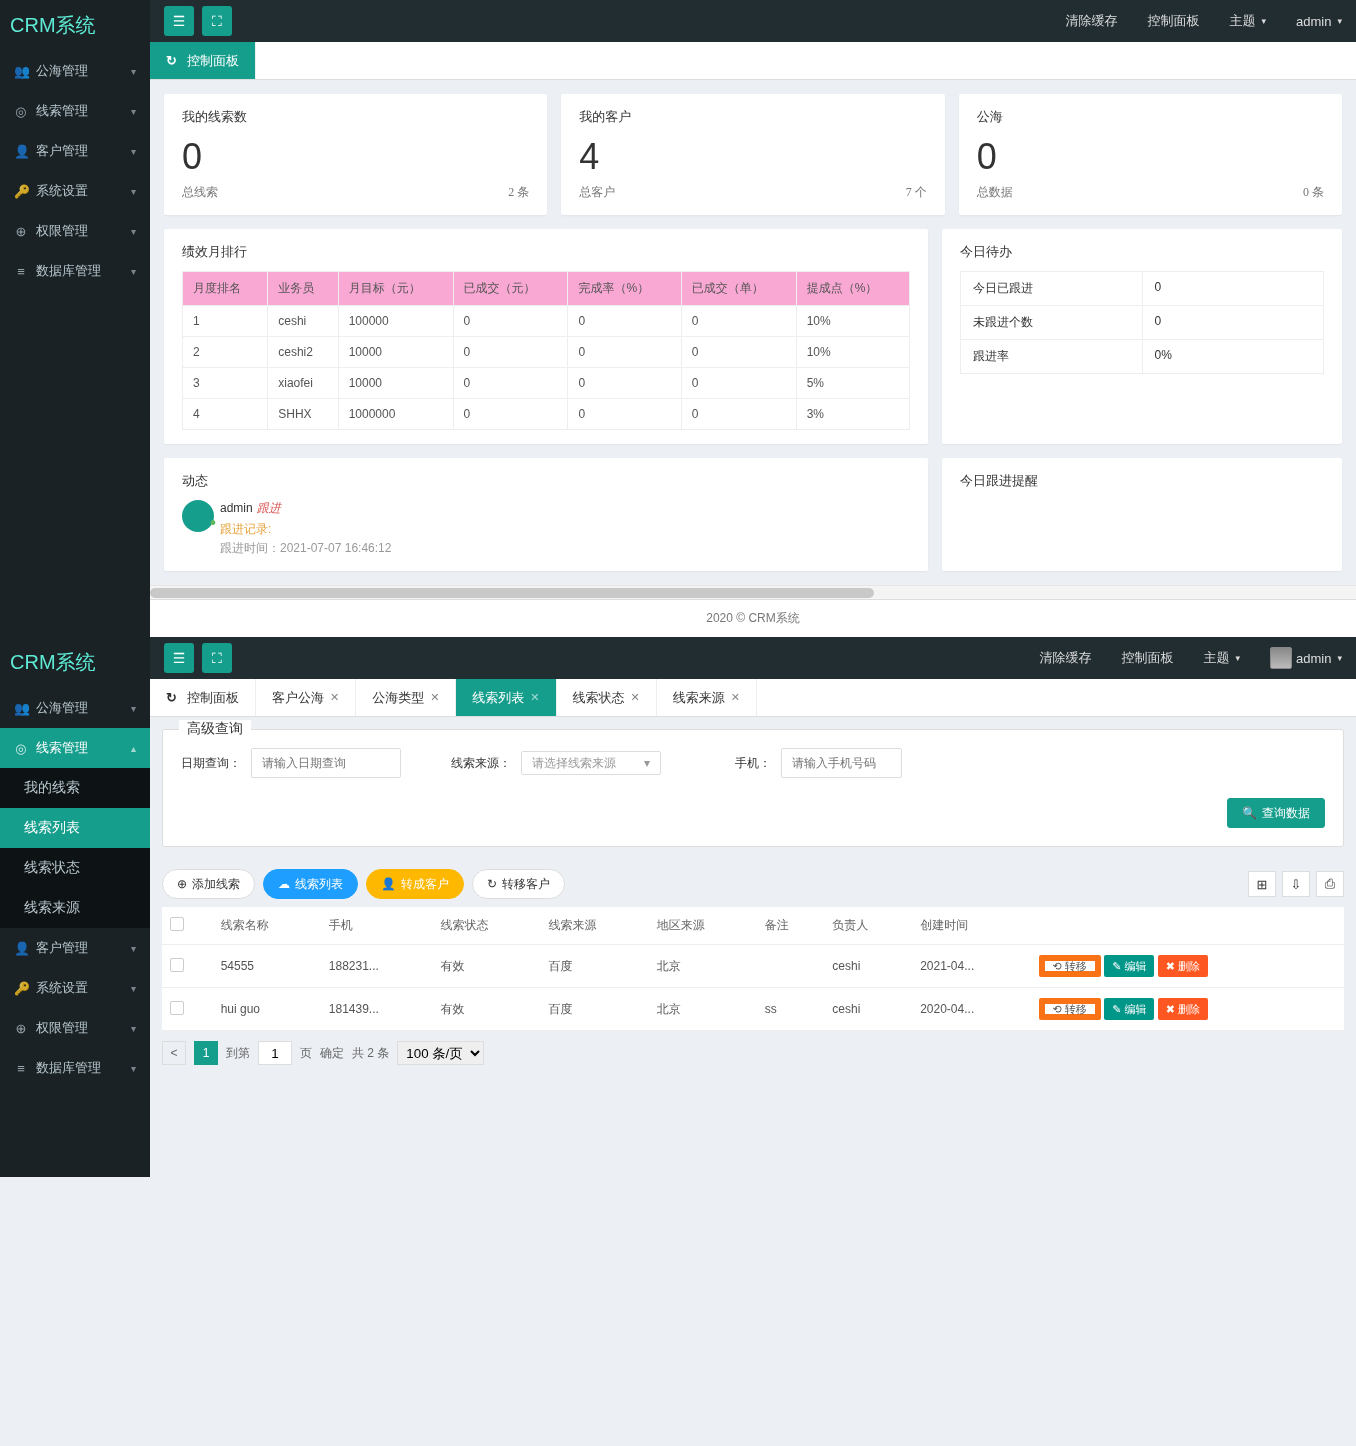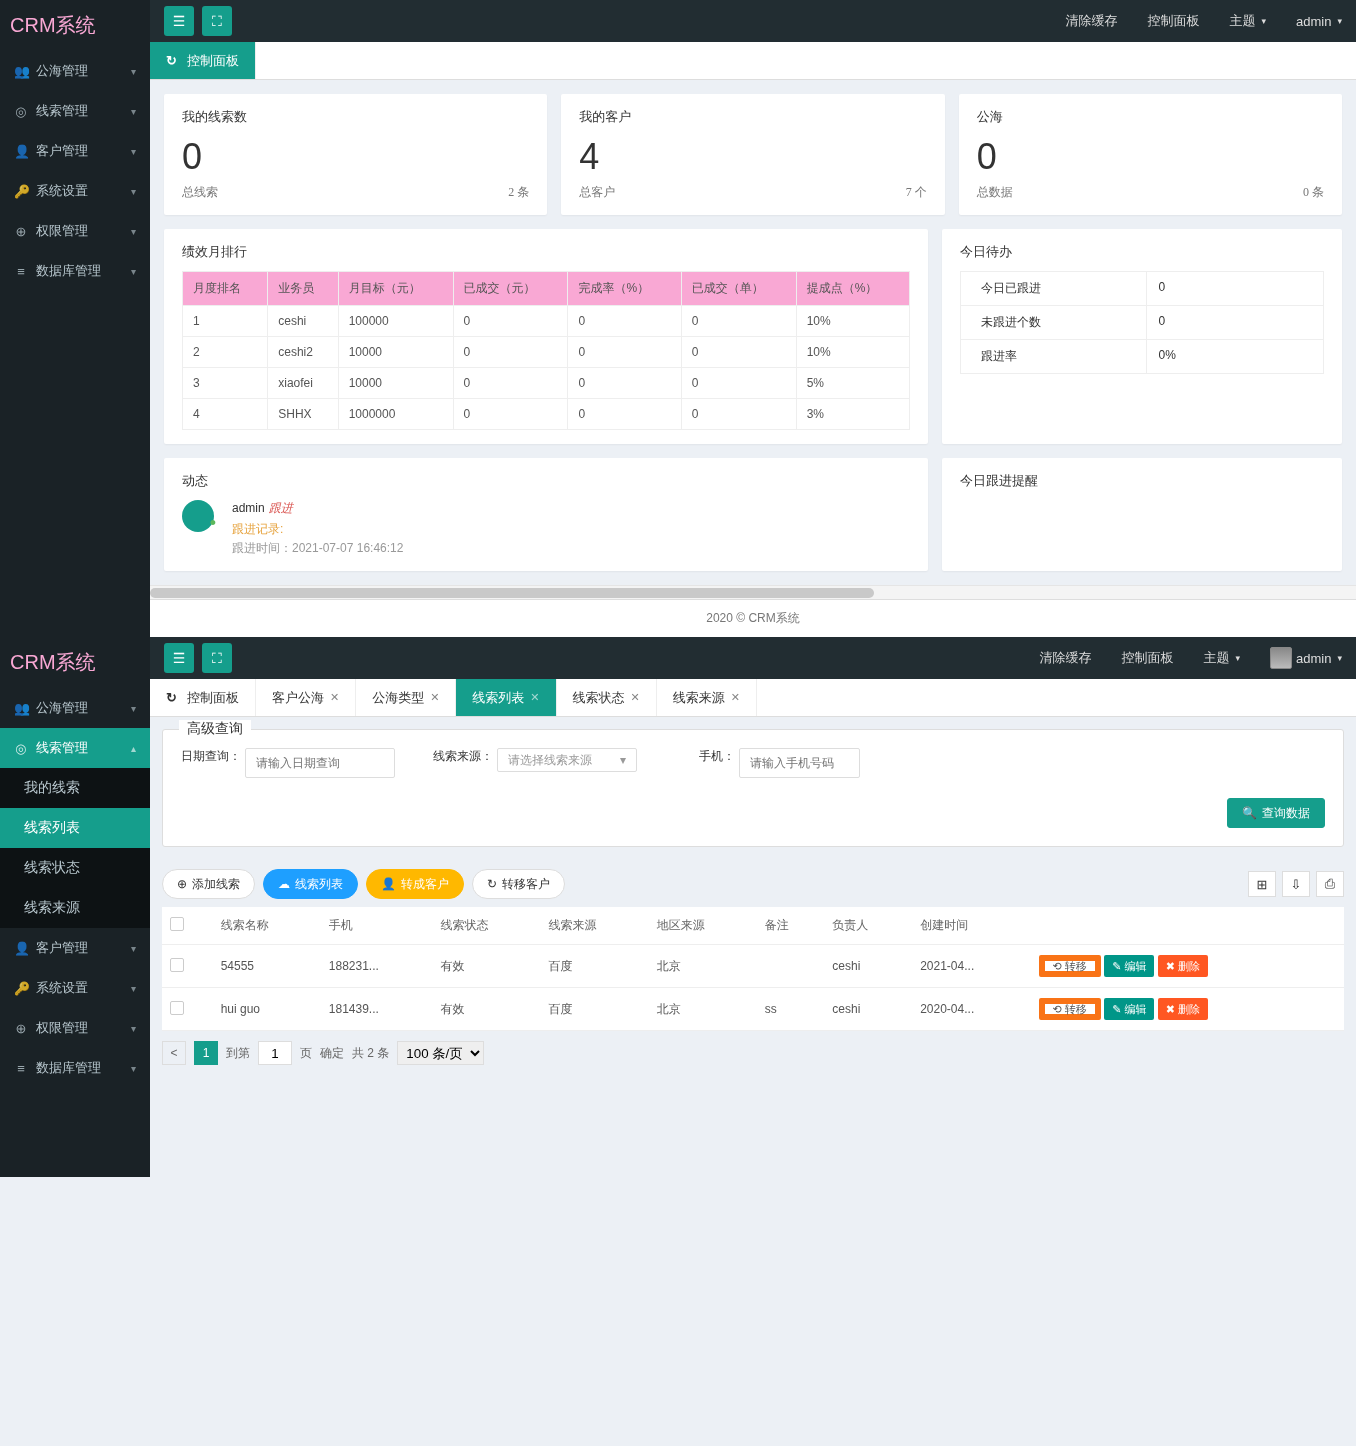--- a/index.html
+++ b/index.html
@@ -1,19 +1,19 @@
 <!DOCTYPE html>
 <html><head>
 <meta charset="utf-8">
 <style>
 * { margin: 0; padding: 0; box-sizing: border-box; }
 body { font-family: "Microsoft YaHei", Arial, sans-serif; font-size: 13px; color: #333; background: #ecf0f5; }
 .panel { display: flex; width: 1356px; background: #1a2226; }
 .sidebar { width: 150px; background: #1a2226; color: #b8c7ce; flex-shrink: 0; }
-.brand { color: #f9a8d4; font-size: 20px; padding: 12px 10px; background: #1a2226; }
+.brand { color: #5eead4; font-size: 20px; padding: 12px 10px; background: #1a2226; }
 .menu-item { padding: 11px 14px; display: flex; align-items: center; justify-content: space-between; cursor: pointer; }
 .menu-item .mi-left { display: flex; align-items: center; gap: 8px; }
 .menu-item .icon { width: 14px; text-align: center; opacity: 0.8; }
 .menu-item .caret-down { font-size: 10px; opacity: 0.6; }
 .submenu { background: #0d1214; }
 .submenu .menu-item { padding-left: 24px; font-size: 14px; }
 .submenu .menu-item.active { background: #159e8c; color: #fff; }
 .menu-item.open { background: #159e8c; color: #fff; }
 .main { flex: 1; background: #ecf0f5; position: relative; }
 .topbar { background: #222d32; height: 42px; display: flex; align-items: center; justify-content: space-between; padding: 0 14px; }
@@ -28,39 +28,39 @@
 .tab.home-tab::before { content: "↻"; margin-right: 4px; font-weight: bold; }
 .content { padding: 14px; }
 .row { display: flex; gap: 14px; }
 .card { background: #fff; border-radius: 2px; padding: 14px 18px; flex: 1; box-shadow: 0 1px 2px rgba(0,0,0,0.05); }
 .card h4 { font-size: 13px; font-weight: normal; color: #333; margin-bottom: 10px; }
 .bignum { font-size: 36px; color: #333; margin: 8px 0 6px; }
 .card-footer { display: flex; justify-content: space-between; color: #777; font-size: 12px; margin-top: 4px; font-family: Liberation Serif, serif; }
 table { width: 100%; border-collapse: collapse; margin-top: 8px; }
 th, td { border: 1px solid #eee; padding: 8px 10px; text-align: left; font-size: 12px; color: #555; font-weight: normal; }
 th { background: #f9a8d4; }
-.kv-row { display: flex; border: 1px solid #eee; margin-bottom: -1px; padding-left: 8px; }
+.kv-row { display: flex; border: 1px solid #eee; margin-bottom: -1px; }
 .kv-row .k { flex: 1; padding: 8px 12px; border-right: 1px solid #eee; font-size: 12px; }
 .kv-row .v { flex: 1; padding: 8px 12px; font-size: 12px; }
 .avatar-circle { width: 32px; height: 32px; border-radius: 50%; background: #159e8c; display: inline-block; vertical-align: top; position: relative; }
 .avatar-circle::after { content: "•"; position: absolute; bottom: -2px; right: -2px; color: #5cb85c; font-size: 18px; }
-.activity { display: flex; gap: 18px; margin-top: 10px; }
+.activity { display: flex; gap: 6px; margin-top: 10px; }
 .activity .act-body { font-size: 12px; }
 .activity .act-name { display: inline; }
 .activity .act-tag { color: #d9534f; font-style: italic; margin-left: 4px; }
 .activity .act-label { color: #e6a23c; margin-top: 4px; }
 .activity .act-time { color: #999; margin-top: 2px; }
 .footer { text-align: center; color: #777; font-size: 12px; padding: 10px 0; background: #fff; border-top: 1px solid #ddd; }
 .hscroll { height: 14px; background: #f4f4f4; border-top: 1px solid #e5e5e5; position: relative; }
 .hscroll .thumb { position: absolute; left: 0; top: 2px; height: 10px; width: 60%; background: #c9c9c9; border-radius: 5px; }
 
 
 .fieldset { border: 1px solid #ddd; border-radius: 3px; padding: 18px; background: #fff; margin: 12px; position: relative; }
 .fieldset-title { position: absolute; top: -10px; left: 16px; background: #fff; padding: 0 8px; font-size: 14px; }
-.filter-row { display: flex; align-items: flex-start; gap: 4px; flex-wrap: wrap; }
+.filter-row { display: flex; align-items: center; gap: 10px; flex-wrap: wrap; }
 .filter-row label { font-size: 12px; color: #333; min-width: 60px; text-align: right; }
 .iptext { border: 1px solid #ddd; height: 30px; padding: 0 10px; font-size: 12px; border-radius: 2px; }
 .iptext.w1 { width: 150px; }
 .iptext.w2 { width: 121px; }
 .select-box { border: 1px solid #ddd; height: 24px; padding: 0 10px; font-size: 12px; width: 140px; display: flex; align-items: center; justify-content: space-between; cursor: pointer; border-radius: 2px; color: #999; }
 .btn { display: inline-flex; align-items: center; gap: 5px; height: 30px; padding: 0 14px; border-radius: 15px; font-size: 12px; cursor: pointer; border: 1px solid #ddd; background: #fff; }
 .btn.teal { background: #159e8c; color: #fff; border-color: #159e8c; border-radius: 3px; }
 .btn.blue-pill { background: #1e9fff; color: #fff; border-color: #1e9fff; }
 .btn.orange-pill { background: #ffb800; color: #fff; border-color: #ffb800; }
 .toolbar-row { display: flex; justify-content: space-between; align-items: center; padding: 10px 12px 0; }

